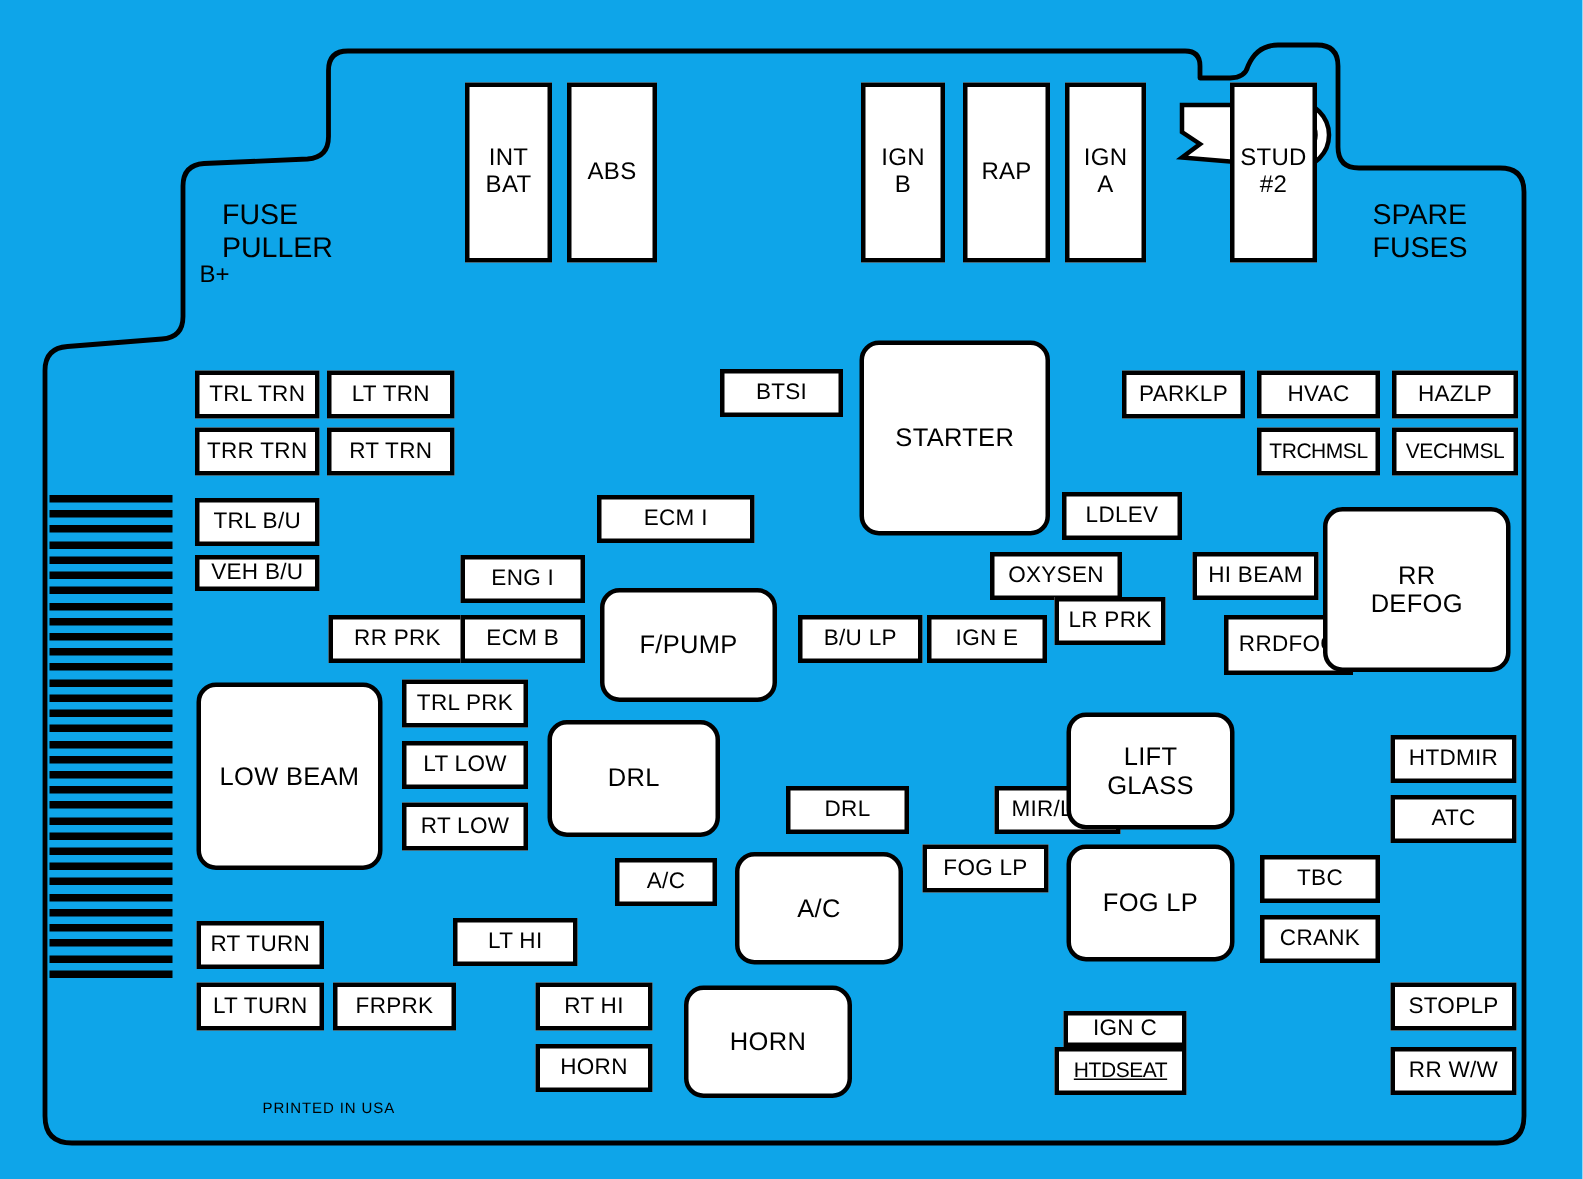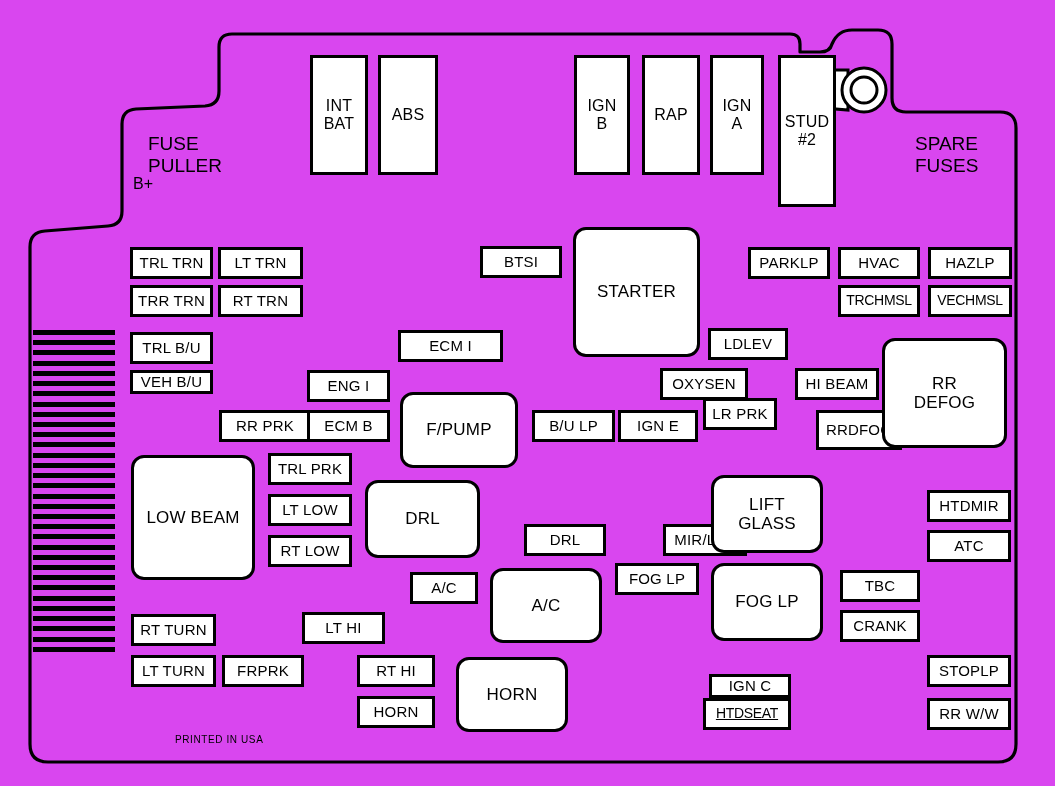--- a/index.html
+++ b/index.html
@@ -8,21 +8,21 @@
     padding: 0;
     background: #ffffff;
   }
   body {
     font-family: "Liberation Sans", "DejaVu Sans", sans-serif;
   }
   #diagram {
     position: relative;
     width: 1055px;
     height: 786px;
-    background: #d946ef;
+    background: #0ea5e9;
     overflow: hidden;
   }
   #housing-svg {
     position: absolute;
     left: 0;
     top: 0;
     width: 1055px;
     height: 786px;
   }
   .comb {
@@ -166,21 +166,21 @@
 
   <div id="cell-layer">
       <div class="cell maxi" style="left: 310px; top: 55px; width: 58px; height: 120px;">INT
 BAT</div>
       <div class="cell maxi" style="left: 378px; top: 55px; width: 60px; height: 120px;">ABS</div>
       <div class="cell maxi" style="left: 574px; top: 55px; width: 56px; height: 120px;">IGN
 B</div>
       <div class="cell maxi" style="left: 642px; top: 55px; width: 58px; height: 120px;">RAP</div>
       <div class="cell maxi" style="left: 710px; top: 55px; width: 54px; height: 120px;">IGN
 A</div>
-      <div class="cell maxi" style="left: 778px; top: 55px; width: 58px; height: 152px;">STUD
+      <div class="cell maxi" style="left: 820px; top: 55px; width: 58px; height: 120px;">STUD
 #2</div>
       <div class="cell " style="left: 130px; top: 247px; width: 83px; height: 32px;">TRL TRN</div>
       <div class="cell " style="left: 218px; top: 247px; width: 85px; height: 32px;">LT TRN</div>
       <div class="cell " style="left: 130px; top: 285px; width: 83px; height: 32px;">TRR TRN</div>
       <div class="cell " style="left: 218px; top: 285px; width: 85px; height: 32px;">RT TRN</div>
       <div class="cell " style="left: 130px; top: 332px; width: 83px; height: 32px;">TRL B/U</div>
       <div class="cell " style="left: 130px; top: 370px; width: 83px; height: 24px;">VEH B/U</div>
       <div class="cell " style="left: 219px; top: 410px; width: 92px; height: 32px;">RR PRK</div>
       <div class="cell " style="left: 307px; top: 410px; width: 83px; height: 32px;">ECM B</div>
       <div class="cell " style="left: 307px; top: 370px; width: 83px; height: 32px;">ENG I</div>

